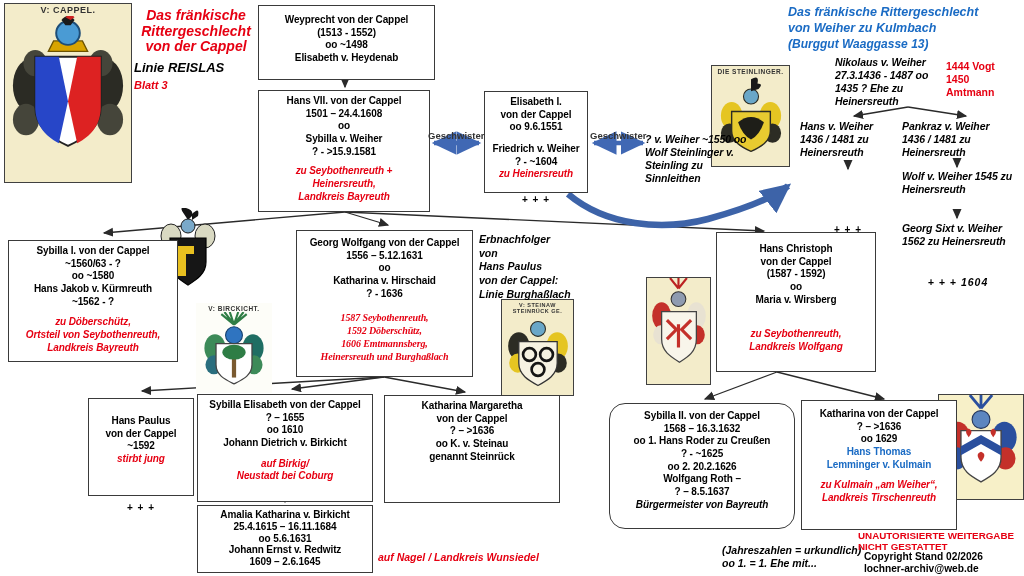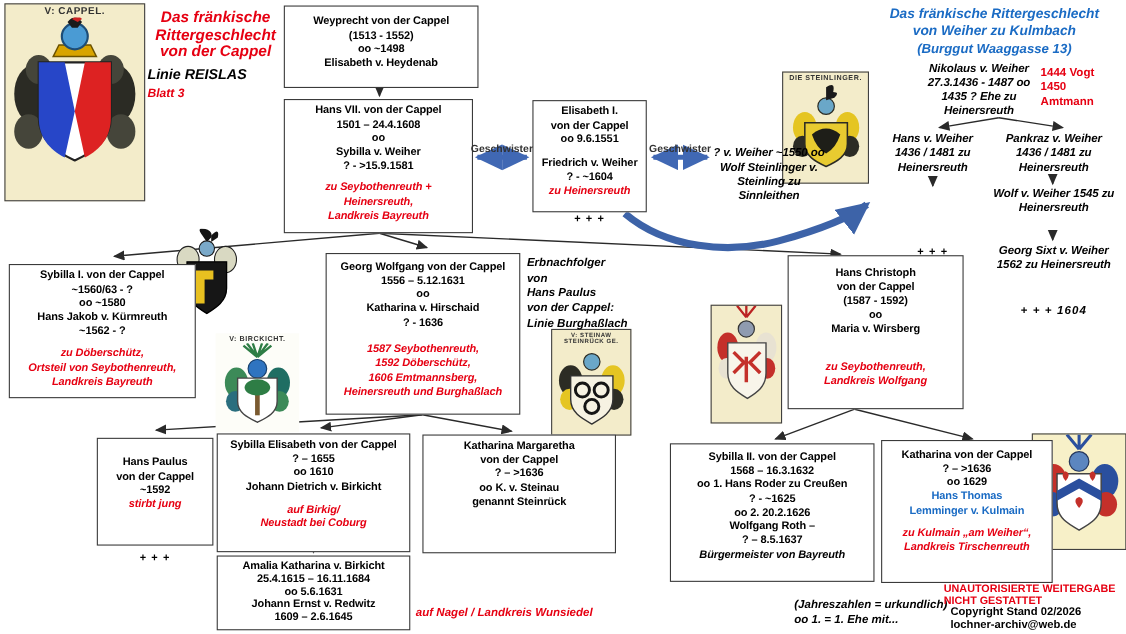--- a/index.html
+++ b/index.html
@@ -9,31 +9,31 @@
   .pre{white-space:pre-line;}
   .box{position:absolute;border:1.6px solid #3a3a3a;background:#fff;text-align:center;
        font-weight:bold;font-size:10px;letter-spacing:-0.1px;line-height:1.27;
        padding:4px 2px;box-sizing:border-box;}
   .note{color:var(--red,#e60012);font-style:italic;}
   .bluetxt{color:var(--blue,#1a6bc4);}
   .txt{position:absolute;font-weight:bold;}
   .it{font-style:italic;}
   .center{}
   .tree{position:absolute;font-weight:bold;font-style:italic;font-size:10.5px;
-        line-height:1.24;text-align:center;letter-spacing:-0.1px;}
+        line-height:1.24;text-align:left;letter-spacing:-0.1px;}
   .plus{position:absolute;font-weight:bold;font-size:10px;text-align:center;letter-spacing:1px;}
   .crest{position:absolute;text-align:center;box-sizing:border-box;}
   .crest .cap{display:block;font-weight:bold;font-size:6.5px;letter-spacing:.5px;color:#333;
               padding-top:2px;line-height:1.1;}
   .crest svg{display:block;margin:0 auto;}
   .cream{background:#f3ecca;border:1px solid #404040;}
   .titleL{color:var(--red,#e60012);font-weight:bold;font-style:italic;font-size:14px;
           line-height:1.12;text-align:center;}
   .titleR{color:var(--blue,#1a6bc4);font-weight:bold;font-style:italic;font-size:12.5px;
-          line-height:1.25;text-align:center;}
+          line-height:1.25;text-align:left;}
   svg.overlay{position:absolute;left:0;top:0;pointer-events:none;}
   .gesch{position:absolute;font-weight:bold;font-size:9.5px;color:#333;}
   .redbold{color:var(--red,#e60012);font-weight:bold;}
 </style>
 </head>
 <body>
 
 <div id="stage">
 
   <svg class="overlay" width="1024" height="576" viewBox="0 0 1024 576">
@@ -261,21 +261,21 @@
 Ortsteil  von Seybothenreuth,
 Landkreis Bayreuth</div>
   </div>
 
   <div class="box" style="left:296px;top:230px;width:177px;height:147px;padding-top:6px;">
     <div class="pre">Georg Wolfgang von  der Cappel
 1556 – 5.12.1631
 oo
 Katharina v. Hirschaid
 ? - 1636</div>
-    <div class="pre note" style="margin-top:12px;">1587  Seybothenreuth,
+    <div class="pre note" style="margin-top:12px;font-family:Liberation Serif, serif;">1587  Seybothenreuth,
 1592  Döberschütz,
 1606  Emtmannsberg,
 Heinersreuth  und Burghaßlach</div>
   </div>
 
   <div class="txt it pre" style="left:479px;top:233px;width:112px;font-size:10.5px;line-height:1.3;">Erbnachfolger
 von
 Hans  Paulus
 von der Cappel:
 Linie Burghaßlach</div>
@@ -316,21 +316,21 @@
   </div>
 
   <div class="box" style="left:384px;top:395px;width:176px;height:108px;">
     <div class="pre">Katharina Margaretha
 von der Cappel
 ? – &gt;1636
 oo K. v. Steinau
 genannt Steinrück</div>
   </div>
 
-  <div class="box" style="left:609px;top:403px;width:186px;height:126px;padding-top:6px;">
+  <div class="box" style="left:609px;top:403px;width:186px;height:126px;padding-top:6px;border-radius:16px;">
     <div class="pre">Sybilla II. von der Cappel
 1568 – 16.3.1632
 oo 1.  Hans Roder zu Creußen
 ? - ~1625
 oo 2.  20.2.1626
 Wolfgang Roth –
 ? – 8.5.1637</div>
     <div class="pre it">Bürgermeister  von Bayreuth</div>
   </div>
 

